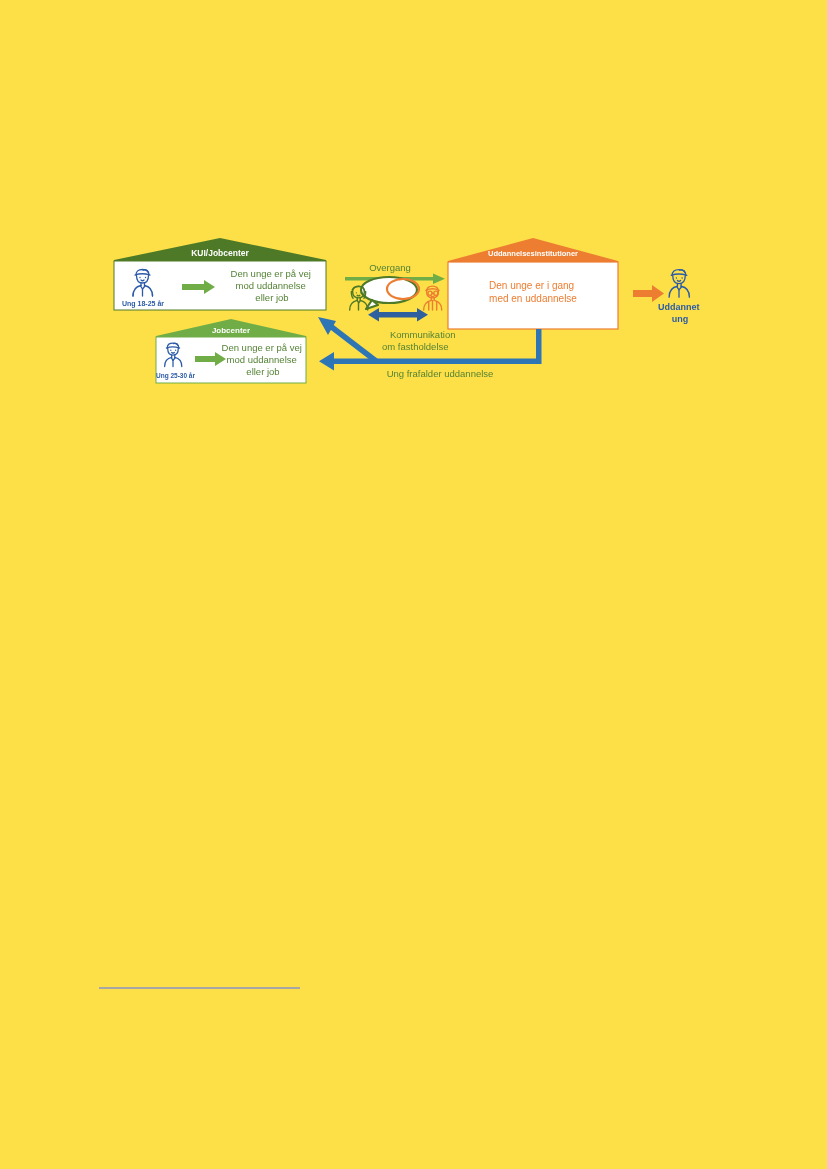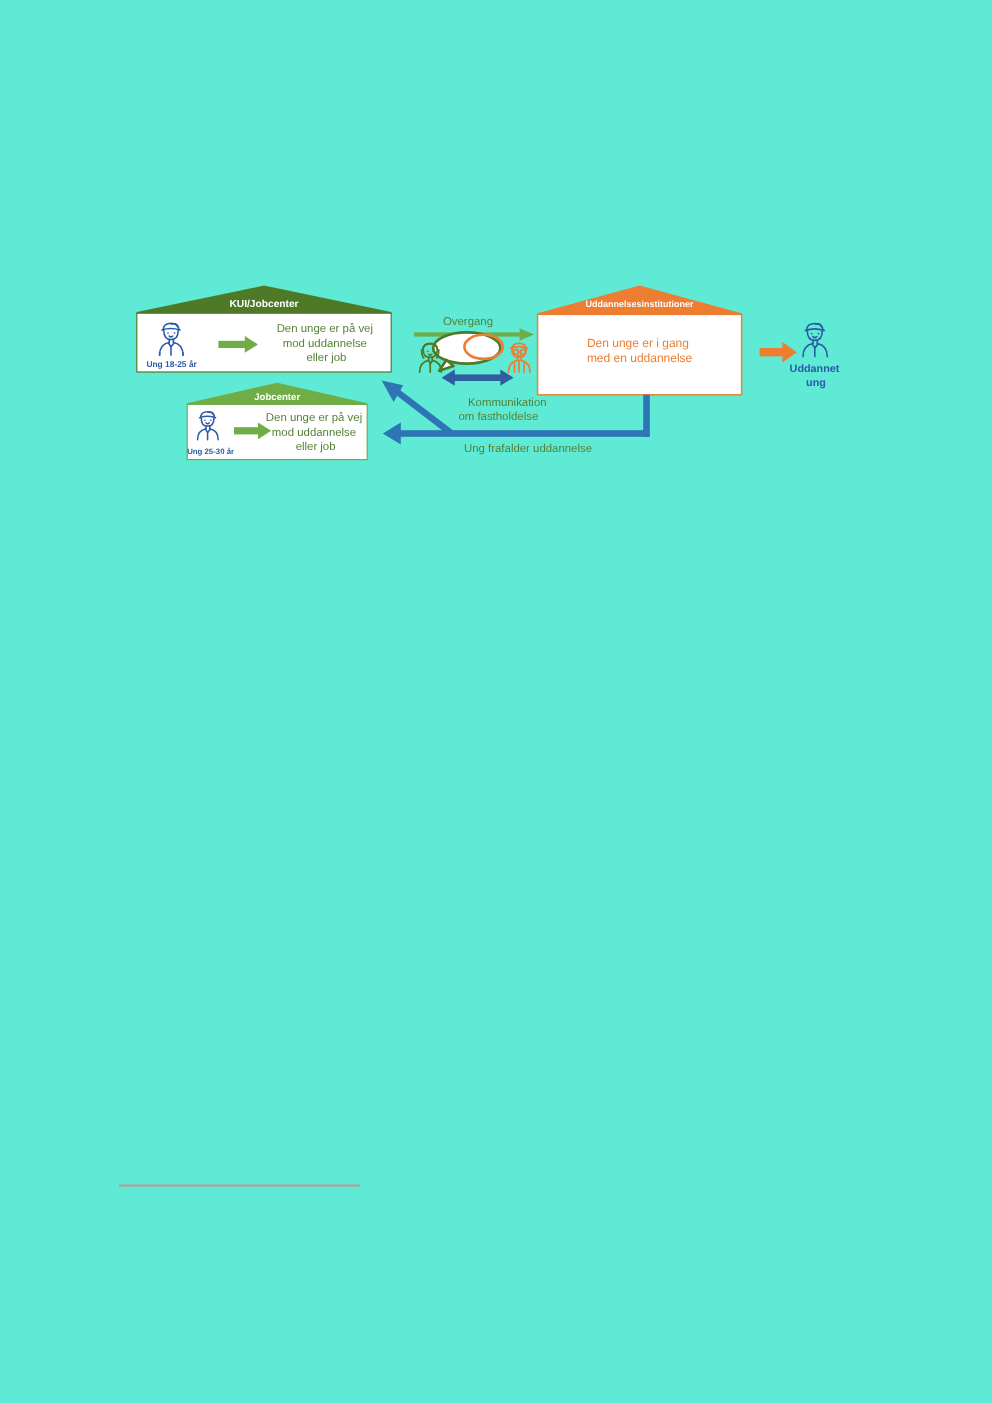--- a/index.html
+++ b/index.html
@@ -13,21 +13,21 @@
     position: relative;
     font-family: "Liberation Sans", sans-serif;
     overflow: hidden;
   }
 
   .page {
     position: absolute;
     left: 0; top: 0;
     width: 827px;
     height: 1169px;
-    background: #5eead4;
+    background: #fde047;
   }
 
   
   .diagram {
     position: absolute;
     left: 100px;
     top: 228px;
     width: 625px;
     height: 175px;
   }

